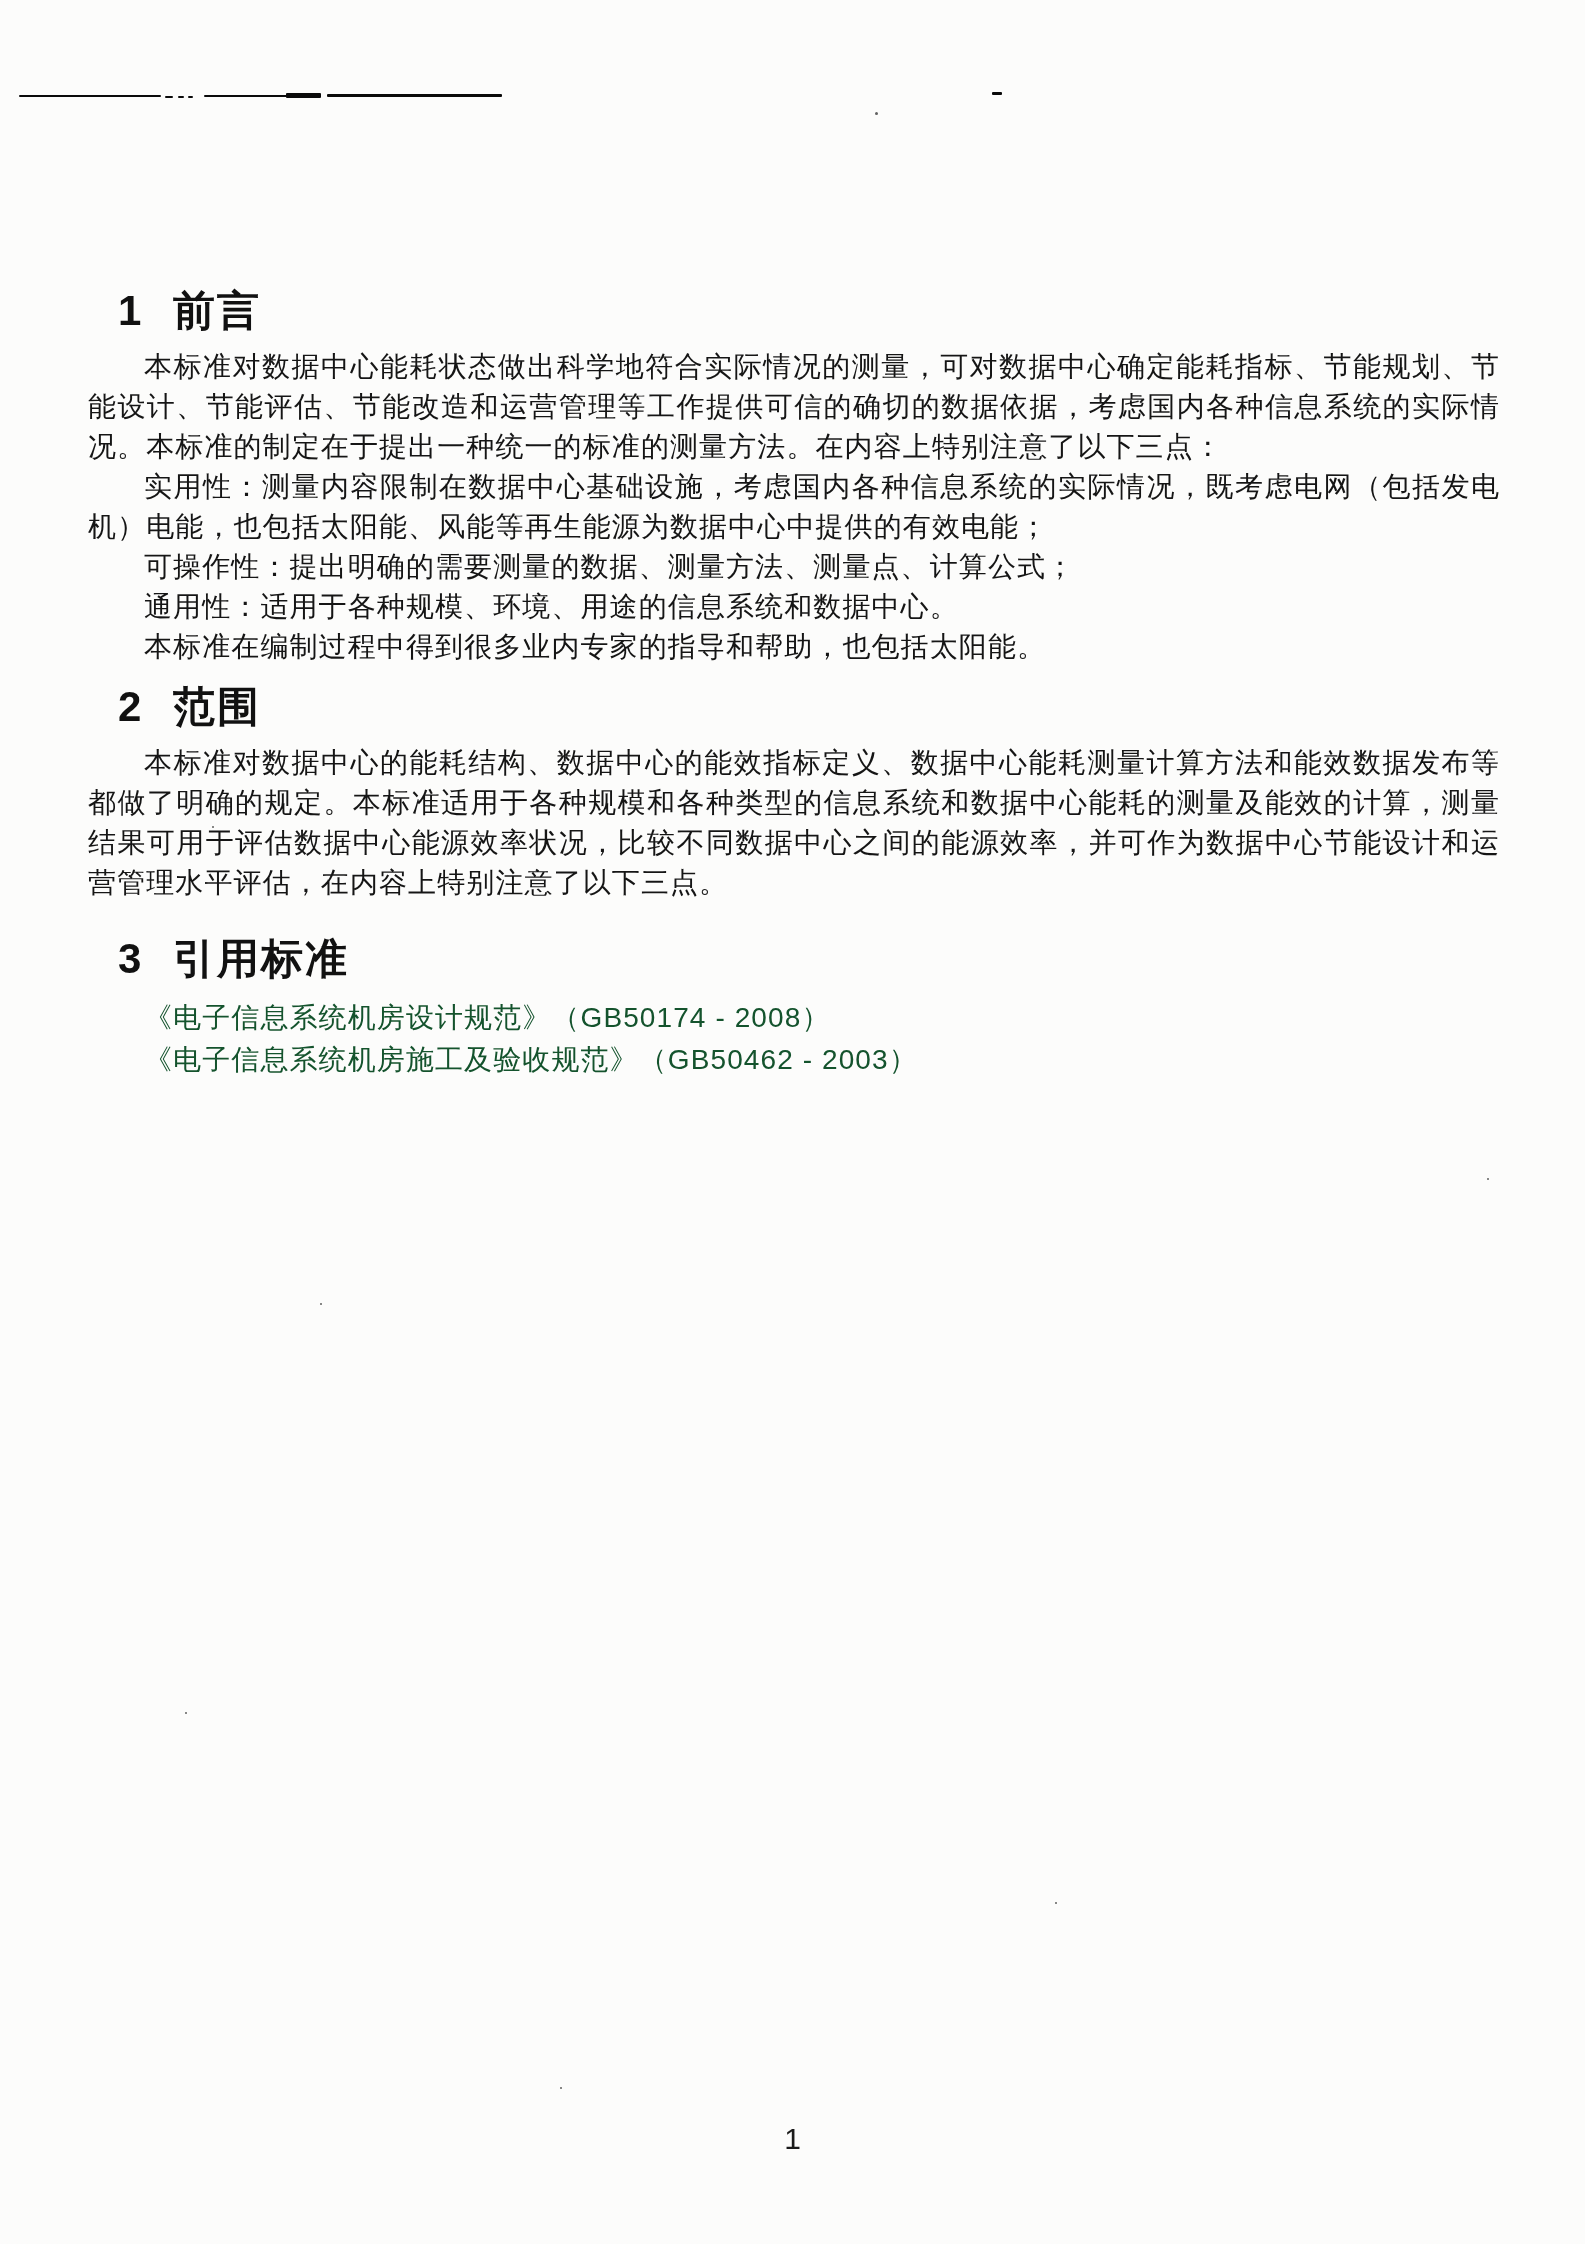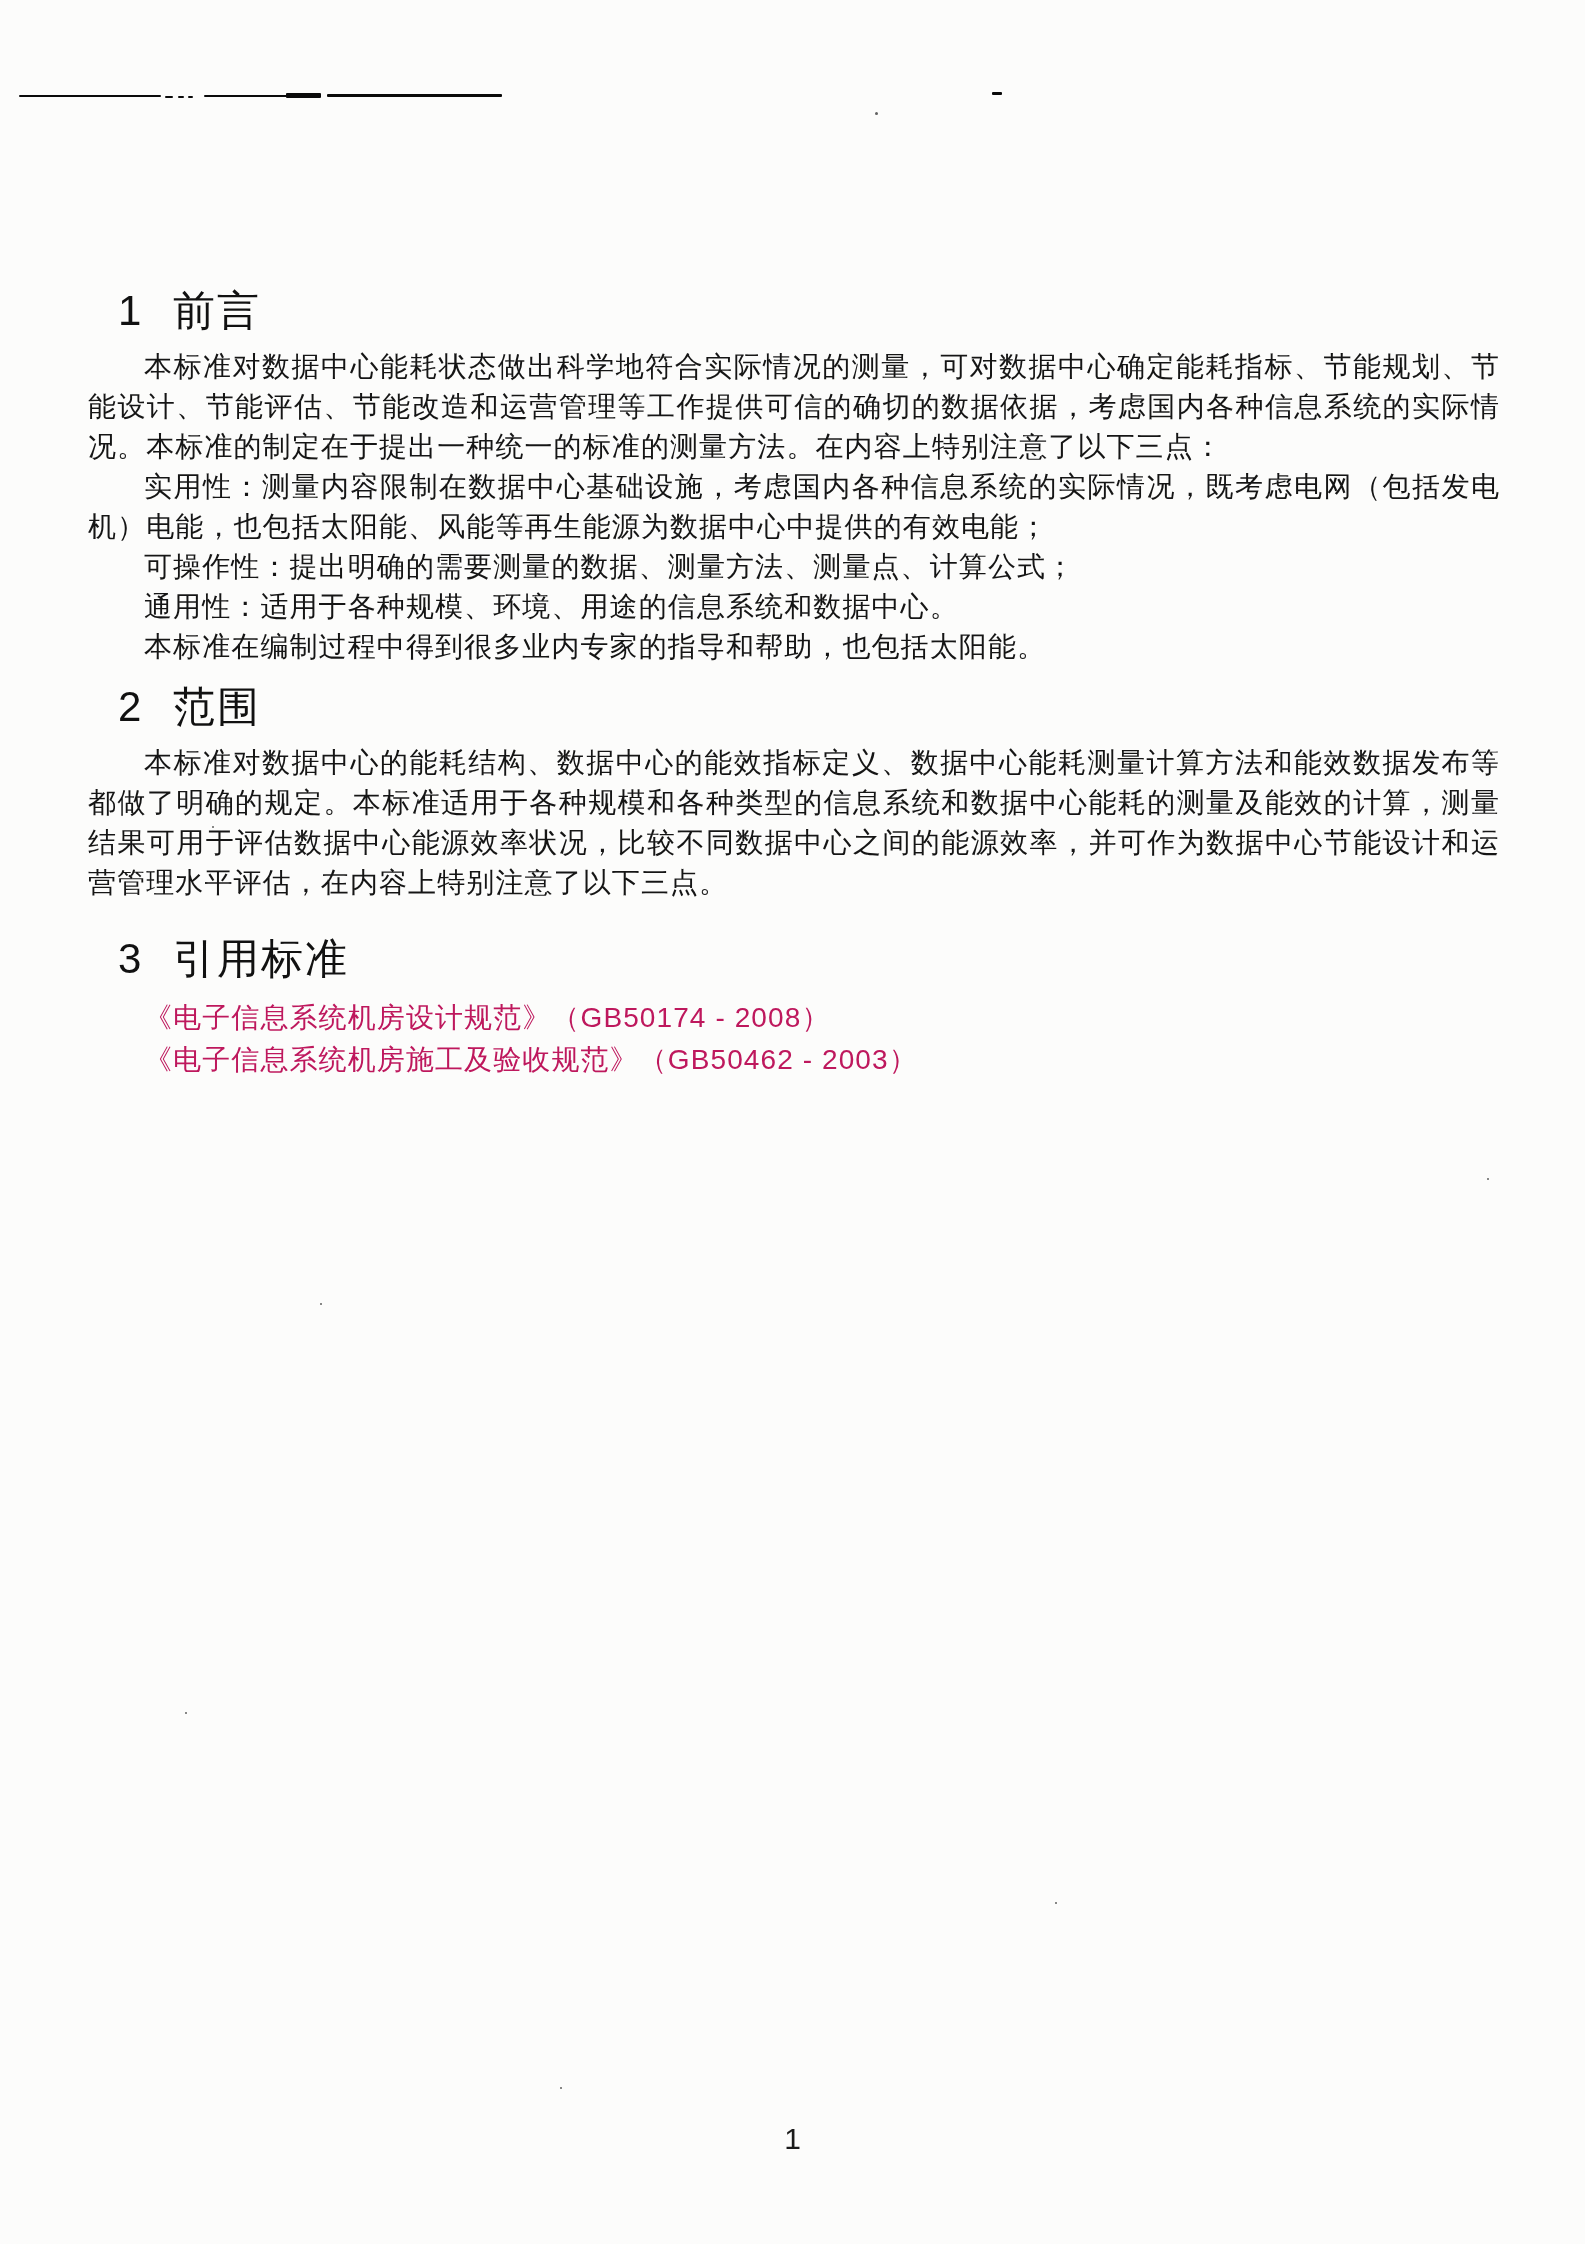--- a/index.html
+++ b/index.html
@@ -40,21 +40,21 @@
     top: 0;
     left: 88px;
     width: 1412px;
     padding-top: 287px;
     box-sizing: border-box;
   }
 
   .sec-heading {
     font-size: 42px;
     line-height: 48px;
-    font-weight: 400;
+    font-weight: 700;
     letter-spacing: 2px;
     margin: 16px 0 12px 0;
     padding-left: 30px;
     color: #111;
   }
   .sec-heading.first {
     margin-top: 0;
   }
   .sec-heading .sec-num {
     display: inline-block;
@@ -74,21 +74,21 @@
     margin: 0;
     color: #151515;
   }
 
   .ref-line {
     font-size: 28px;
     line-height: 42px;
     letter-spacing: 1.1px;
     text-indent: 2em;
     margin: 0;
-    color: #be185d;
+    color: #14532d;
   }
 
   .page-number {
     position: absolute;
     top: 2122px;
     left: 0;
     right: 0;
     text-align: center;
     font-size: 30px;
     color: #1a1a1a;

